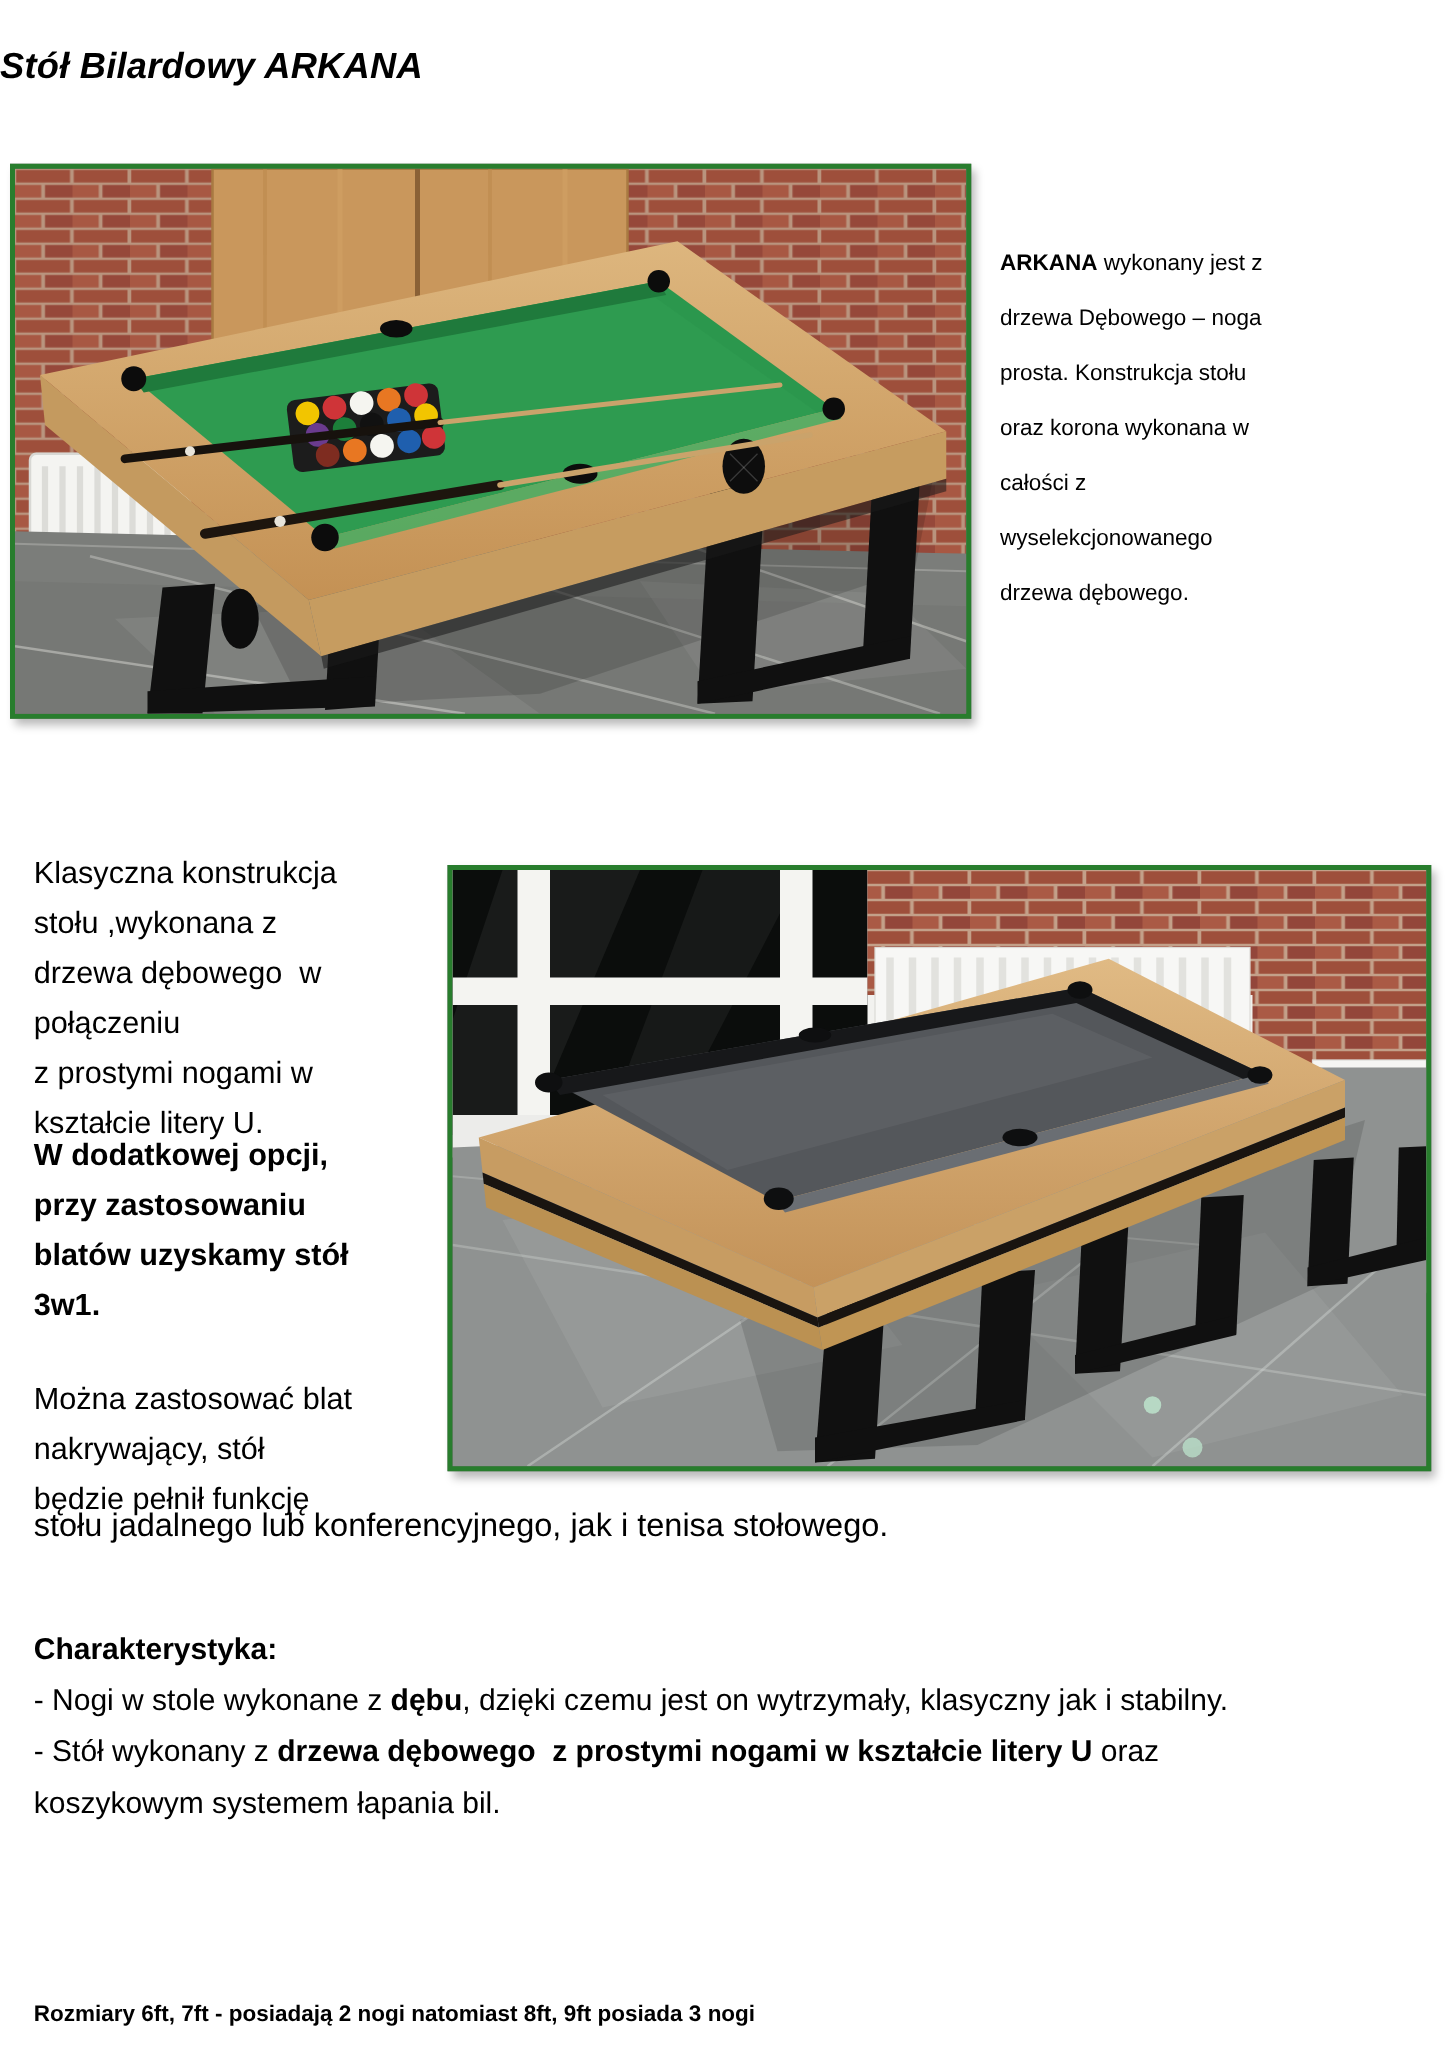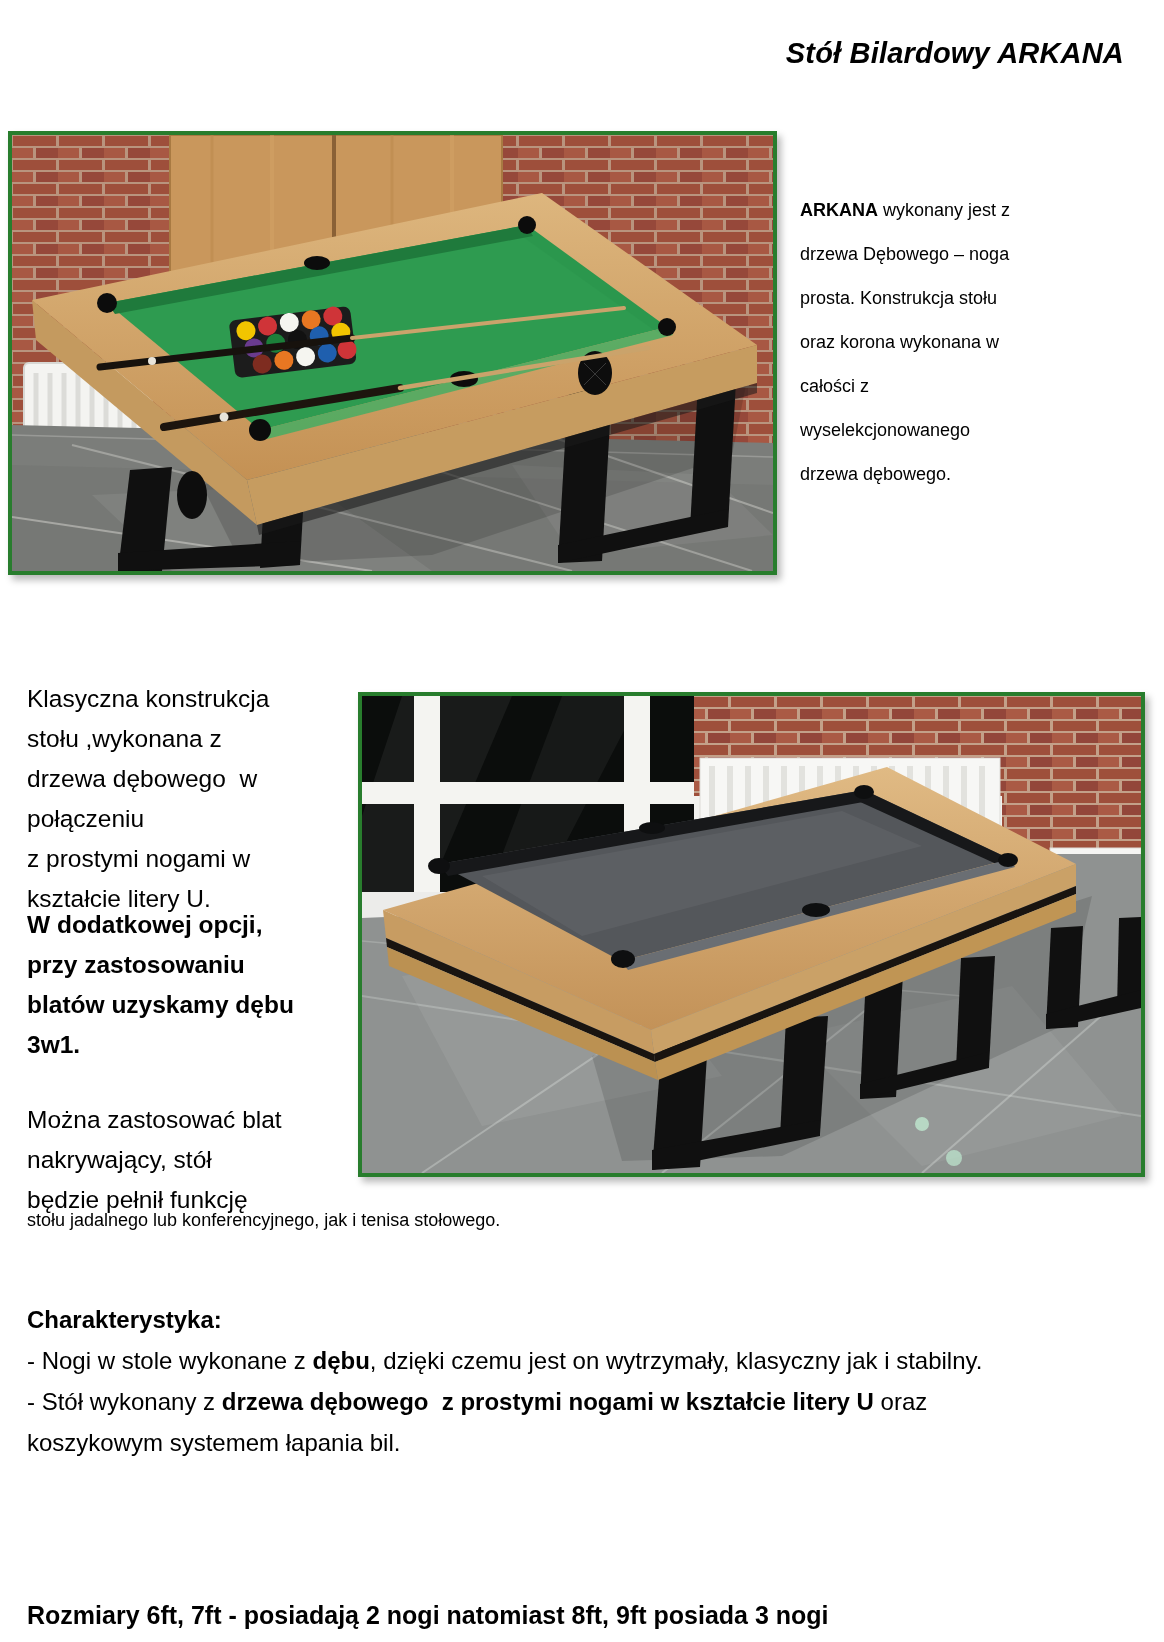--- a/index.html
+++ b/index.html
@@ -13,50 +13,50 @@
     --floor-grey:#7b7d7a;
     --floor-grey2:#8f9291;
     --text:#000000;
   }
   html,body{margin:0;padding:0;}
   body{
     width:1164px;height:1642px;position:relative;background:#ffffff;
     font-family:"Liberation Sans", sans-serif;color:var(--text);overflow:hidden;
   }
   .title{
-    position:absolute;top:18px;left:0;width:1124px;text-align:right;
+    position:absolute;top:18px;left:0;width:1124px;text-align:left;
     font-size:29px;font-weight:bold;font-style:italic;letter-spacing:.2px;
   }
   .photo{
     position:absolute;border:4px solid var(--accent-green);
     box-shadow:4px 5px 7px rgba(0,0,0,.28);background:#777;overflow:hidden;
   }
   #photo1{left:8px;top:131px;width:761px;height:436px;}
   #photo2{left:358px;top:692px;width:779px;height:477px;}
   .photo svg{display:block;}
   .intro{
     position:absolute;left:800px;top:188px;width:364px;
     font-size:18px;line-height:44px;white-space:pre-line;
   }
   .pleft{
     position:absolute;left:27px;font-size:24.5px;line-height:40px;white-space:pre-line;
   }
   #p1{top:679px;width:330px;}
   #p2{top:905px;width:340px;font-weight:bold;}
   #p3{top:1100px;width:340px;}
-  #p3cont{position:absolute;left:27px;top:1200px;font-size:18px;line-height:40px;white-space:nowrap;}
+  #p3cont{position:absolute;left:27px;top:1200px;font-size:26px;line-height:40px;white-space:nowrap;}
   .features{
     position:absolute;left:27px;top:1299px;width:1120px;
     font-size:24px;line-height:41px;
   }
   .features p{margin:0;white-space:pre-line;}
   .feat-heading{font-weight:bold;}
   .sizes{
     position:absolute;left:27px;top:1601px;width:1120px;
-    font-size:25px;font-weight:bold;white-space:nowrap;
+    font-size:18px;font-weight:bold;white-space:nowrap;
   }
 </style>
 </head>
 <body>
 
 <h1 class="title">Stół Bilardowy ARKANA</h1>
 
 <figure class="photo" id="photo1" role="img" style="margin:0" aria-label="Stół bilardowy ARKANA z zielonym suknem, dębową ramą i czarnymi nogami w kształcie litery U">
   <svg width="761" height="436" viewBox="0 0 761 436">
     <defs>
@@ -188,21 +188,21 @@
 drzewa dębowego.</span></p>
 
 <p class="pleft" id="p1" style="margin:0">Klasyczna konstrukcja
 stołu ,wykonana z
 drzewa dębowego&nbsp; w
 połączeniu
 z prostymi nogami w
 kształcie litery U.</p>
 <p class="pleft" id="p2" style="margin:0">W dodatkowej opcji,
 przy zastosowaniu
-blatów uzyskamy dębu
+blatów uzyskamy stół
 3w1.</p>
 <p class="pleft" id="p3" style="margin:0">Można zastosować blat
 nakrywający, stół
 będzie pełnił funkcję</p>
 <p id="p3cont" style="margin:0">stołu jadalnego lub konferencyjnego, jak i tenisa stołowego.</p>
 
 <figure class="photo" id="photo2" role="img" style="margin:0" aria-label="Stół bilardowy ARKANA z szarym suknem, dębową ramą i trzema czarnymi nogami w kształcie litery U">
   <svg width="779" height="477" viewBox="0 0 779 477">
     <defs>
       <pattern id="brick2" width="46" height="24" patternUnits="userSpaceOnUse">

